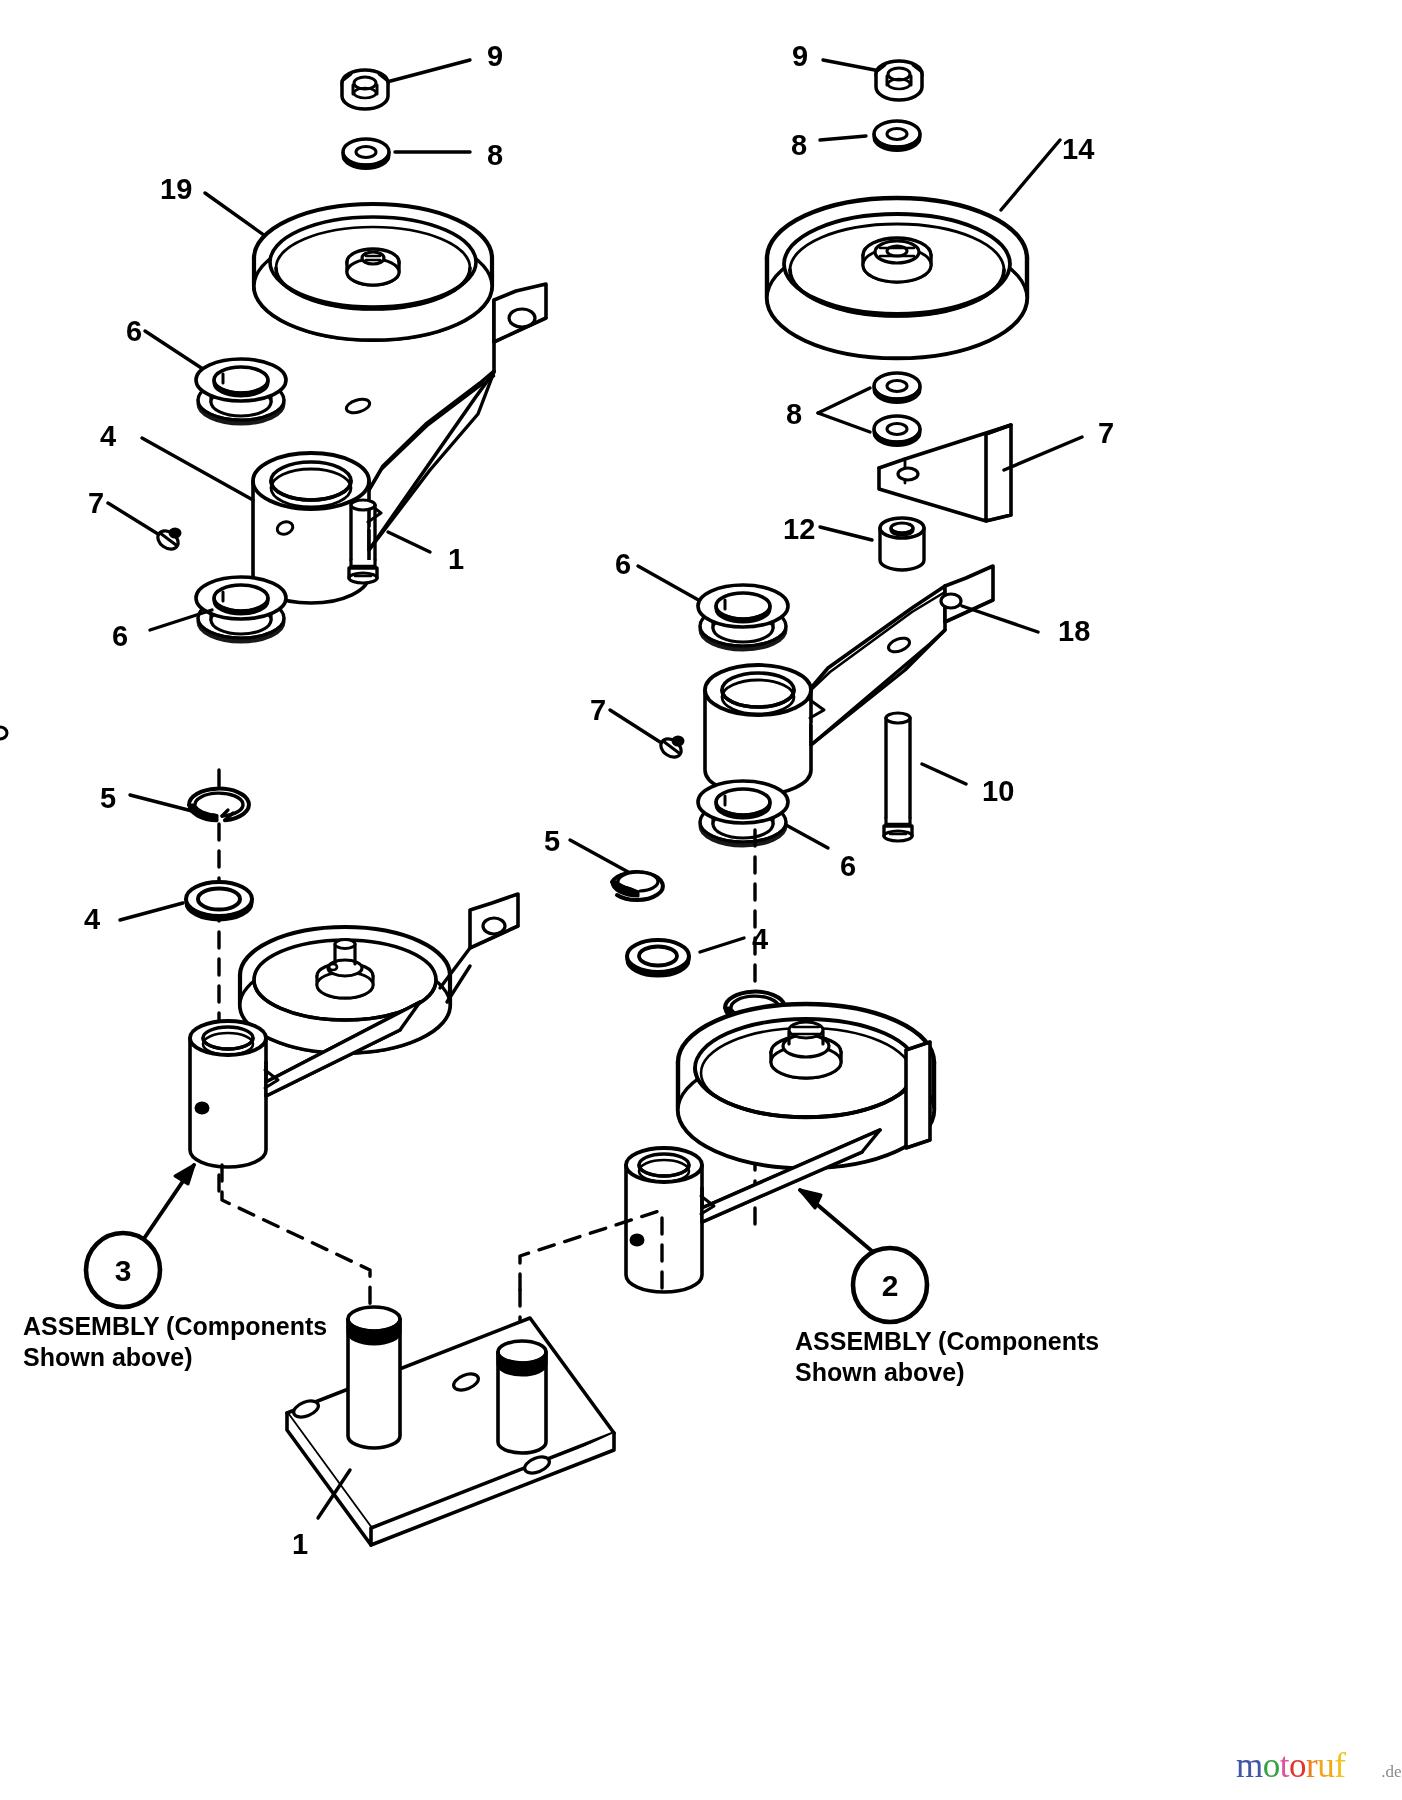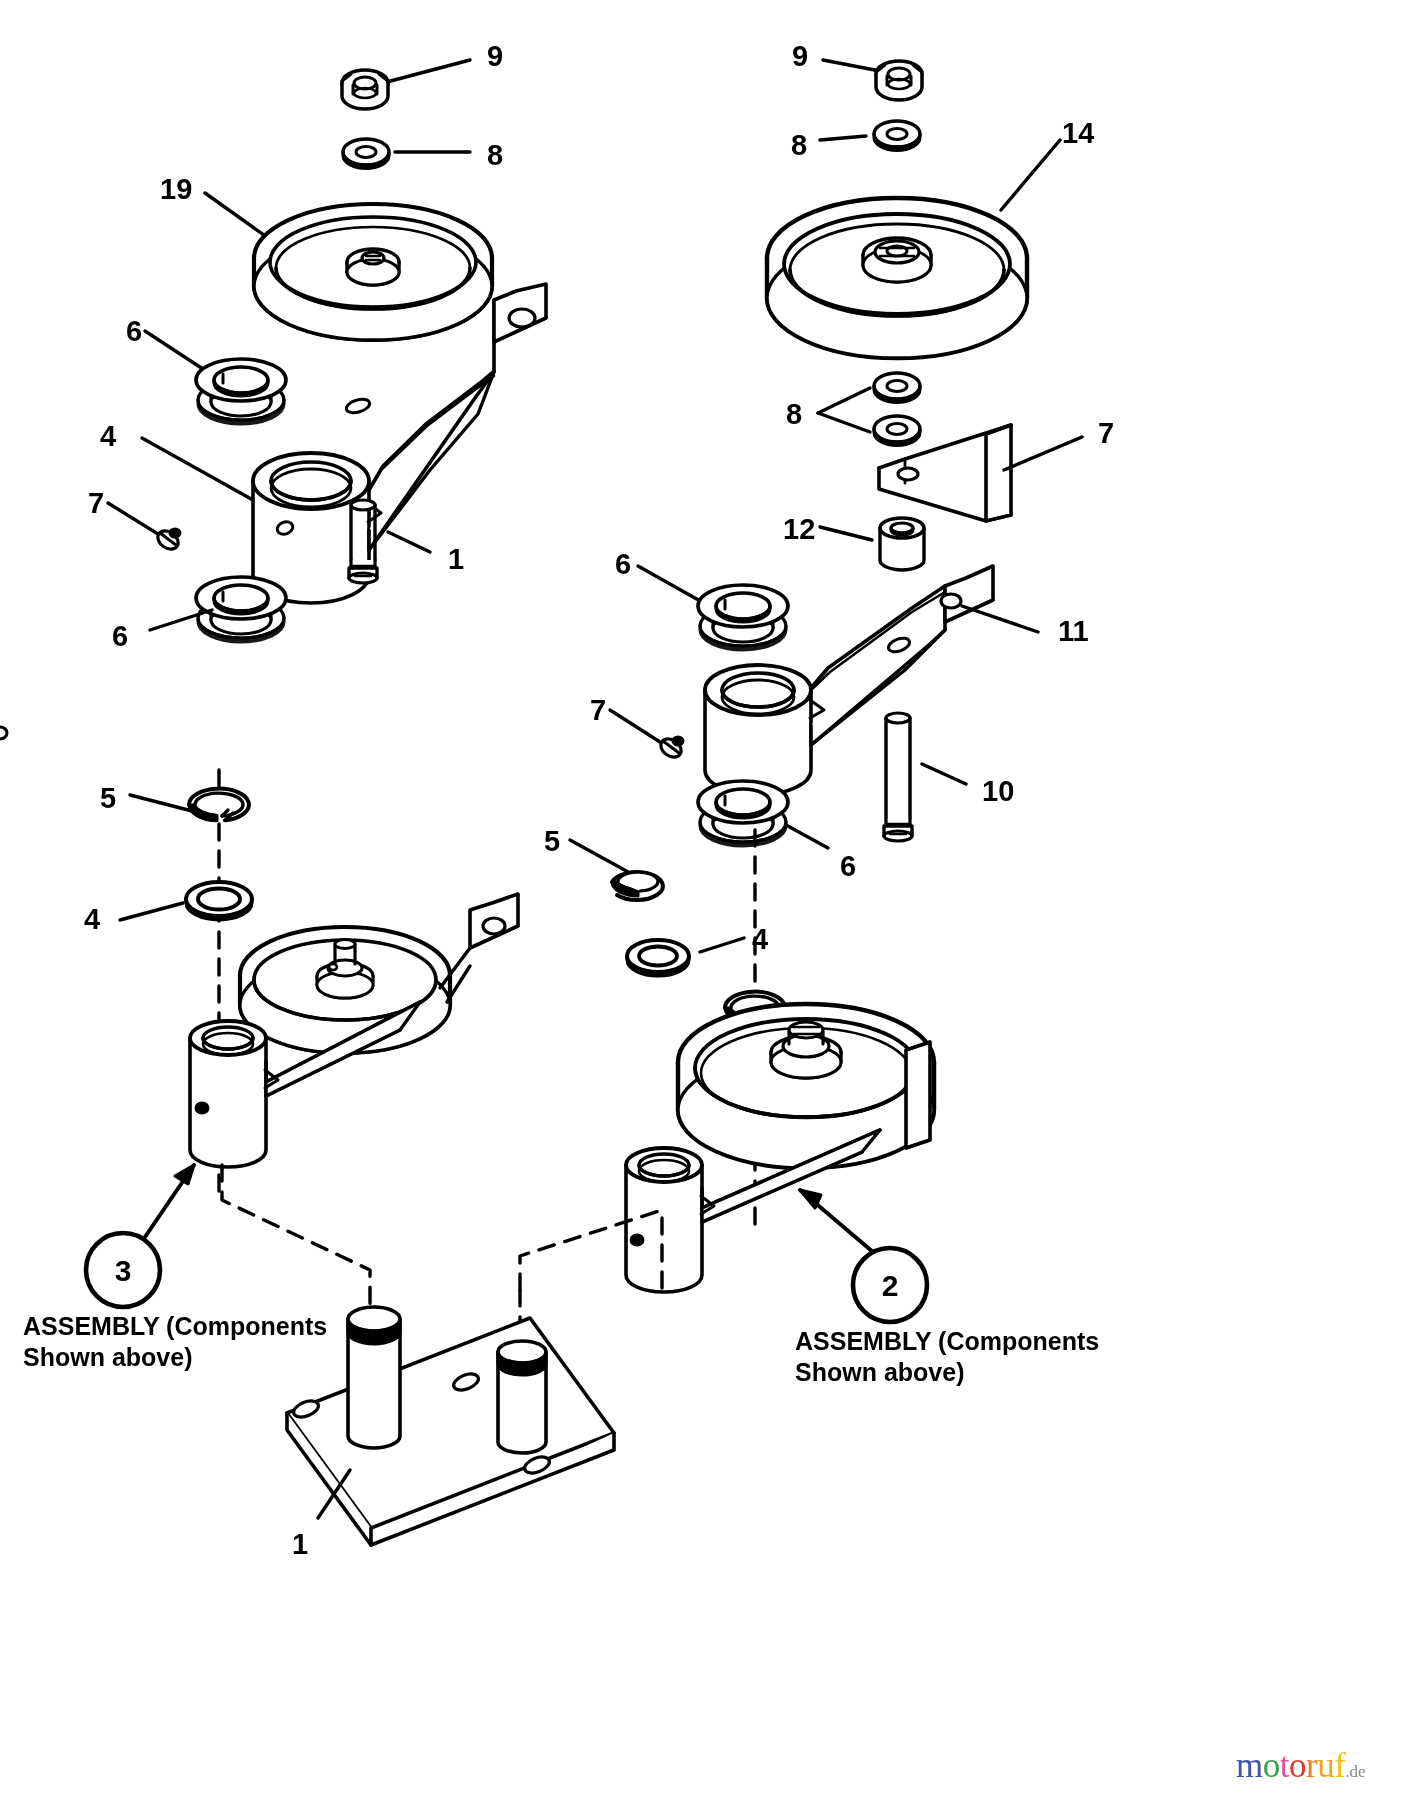--- a/index.html
+++ b/index.html
@@ -10,21 +10,21 @@
   .callout{position:absolute;font-family:"Liberation Sans",sans-serif;
            font-weight:bold;font-size:29px;line-height:1;color:#000;
            white-space:nowrap;user-select:none;}
   .asmtext{position:absolute;font-family:"Liberation Sans",sans-serif;
            font-weight:bold;font-size:25px;line-height:1.22;color:#000;}
   .bubblenum{position:absolute;font-family:"Liberation Sans",sans-serif;
              font-weight:bold;font-size:30px;color:#000;
              width:74px;text-align:center;}
   #wm{position:absolute;left:1236px;top:1748px;font-family:"Liberation Serif",serif;
       font-size:35px;letter-spacing:-0.5px;line-height:1;white-space:nowrap;}
-  #wm .d{font-size:17px;color:#8a8a8a;letter-spacing:0;}
+  #wm .d{font-size:17px;color:#8a8a8a;letter-spacing:0;margin-left:36px;}
 </style>
 </head>
 <body>
 
 <div id="stage">
 
   <svg class="layer" viewBox="0 0 1402 1800">
     <defs>
       <g id="locknut">
         <ellipse cx="0" cy="0" rx="23" ry="13" fill="#fff" stroke="#000" stroke-width="3.5"></ellipse>
@@ -363,26 +363,26 @@
   <div class="callout" style="left:487px;top:141px">8</div>
   <div class="callout" style="left:160px;top:175px">19</div>
   <div class="callout" style="left:126px;top:317px">6</div>
   <div class="callout" style="left:100px;top:422px">4</div>
   <div class="callout" style="left:88px;top:489px">7</div>
   <div class="callout" style="left:448px;top:545px">1</div>
   <div class="callout" style="left:112px;top:622px">6</div>
 
   <div class="callout" style="left:792px;top:42px">9</div>
   <div class="callout" style="left:791px;top:131px">8</div>
-  <div class="callout" style="left:1062px;top:119px">14</div>
+  <div class="callout" style="left:1062px;top:135px">14</div>
   <div class="callout" style="left:786px;top:400px">8</div>
   <div class="callout" style="left:1098px;top:419px">7</div>
   <div class="callout" style="left:783px;top:515px">12</div>
   <div class="callout" style="left:615px;top:550px">6</div>
-  <div class="callout" style="left:1058px;top:617px">11</div>
+  <div class="callout" style="left:1058px;top:617px">18</div>
   <div class="callout" style="left:590px;top:696px">7</div>
   <div class="callout" style="left:982px;top:777px">10</div>
   <div class="callout" style="left:840px;top:852px">6</div>
 
   <div class="callout" style="left:100px;top:784px">5</div>
   <div class="callout" style="left:84px;top:905px">4</div>
   <div class="callout" style="left:544px;top:827px">5</div>
   <div class="callout" style="left:752px;top:925px">4</div>
   <div class="callout" style="left:292px;top:1530px">1</div>
 

